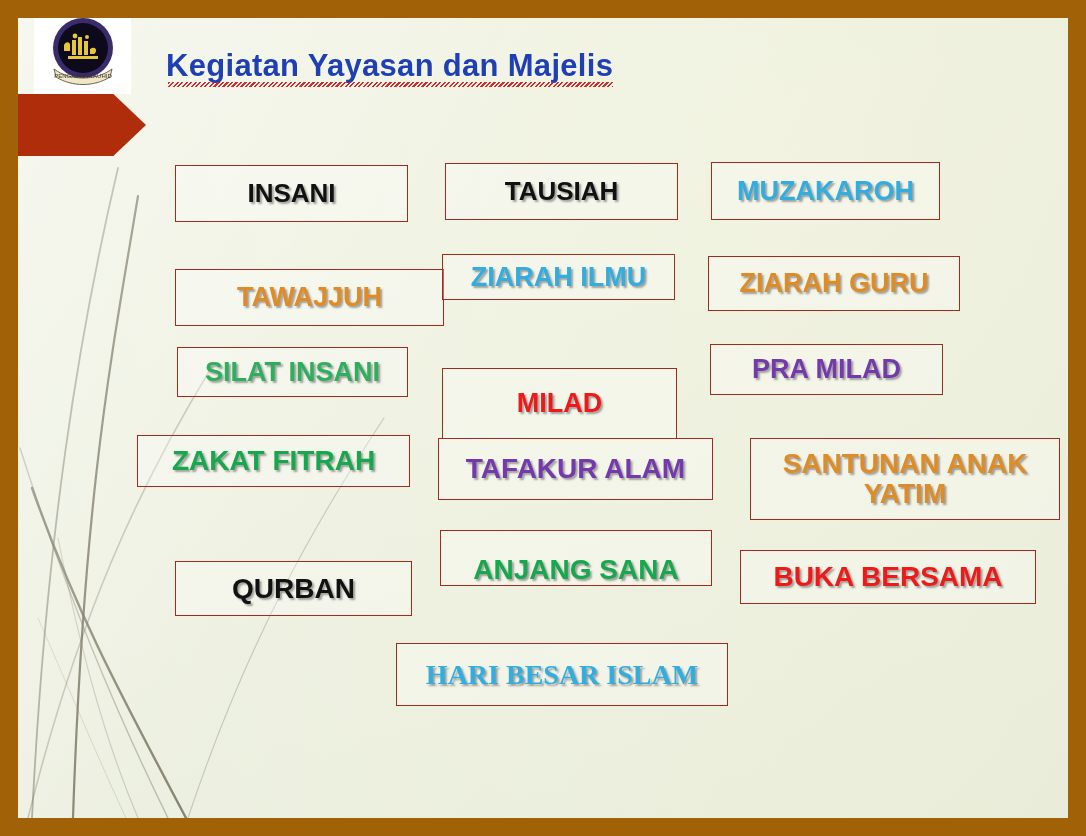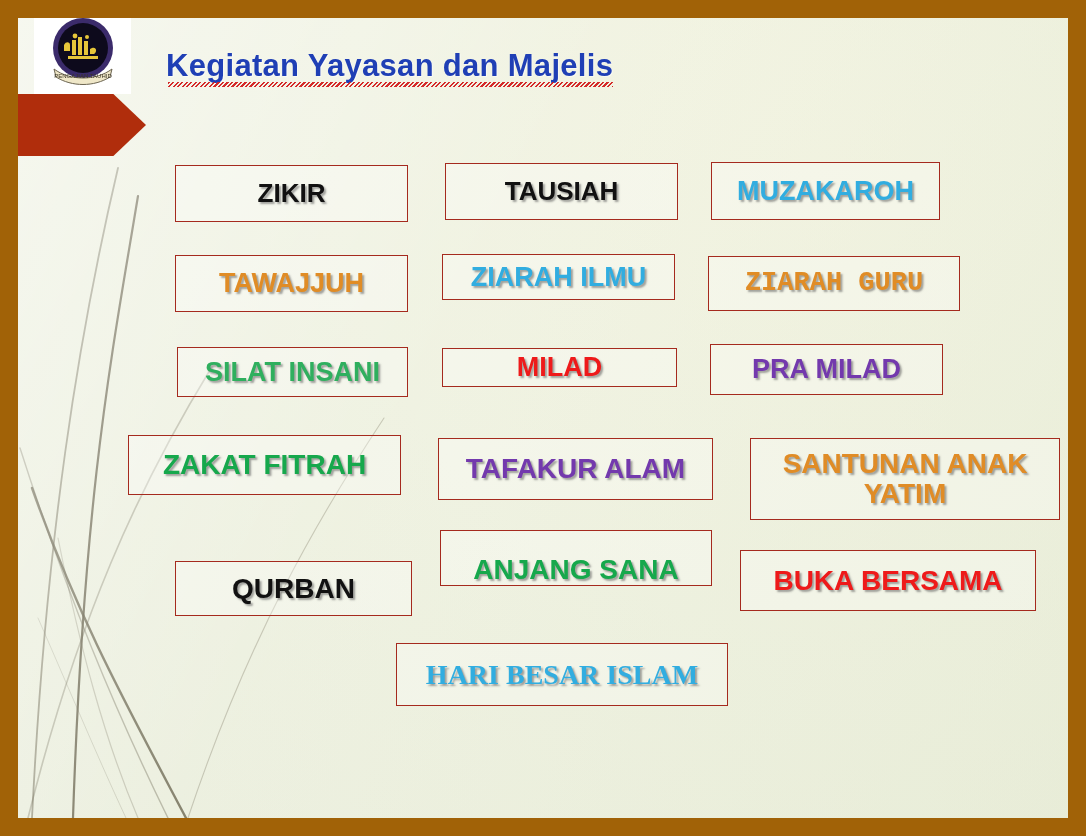--- a/index.html
+++ b/index.html
@@ -165,63 +165,63 @@
       </svg>
     </div>
 
     <div id="title">
       <span>Kegiatan Yayasan dan Majelis</span>
       <span class="squiggle"></span>
     </div>
 
     <div id="boxes-layer">
         <div class="act-box" style="left: 157px; top: 147px; width: 233px; height: 57px; border-color: rgb(165, 42, 30);">
-          <span class="act-label" style="color: rgb(17, 17, 17); font-size: 26px;">ZIKIR</span>
+          <span class="act-label" style="color: rgb(17, 17, 17); font-size: 26px;">INSANI</span>
         </div>
         <div class="act-box" style="left: 427px; top: 145px; width: 233px; height: 57px; border-color: rgb(165, 42, 30);">
           <span class="act-label" style="color: rgb(17, 17, 17); font-size: 26px;">TAUSIAH</span>
         </div>
         <div class="act-box" style="left: 693px; top: 144px; width: 229px; height: 58px; border-color: rgb(165, 42, 30);">
           <span class="act-label" style="color: rgb(49, 173, 224); font-size: 27px;">MUZAKAROH</span>
         </div>
-        <div class="act-box" style="left: 157px; top: 237px; width: 233px; height: 57px; border-color: rgb(165, 42, 30);">
+        <div class="act-box" style="left: 157px; top: 251px; width: 269px; height: 57px; border-color: rgb(165, 42, 30);">
           <span class="act-label" style="color: rgb(224, 140, 38); font-size: 27px;">TAWAJJUH</span>
         </div>
         <div class="act-box" style="left: 424px; top: 236px; width: 233px; height: 46px; border-color: rgb(165, 42, 30);">
           <span class="act-label" style="color: rgb(49, 173, 224); font-size: 27px;">ZIARAH ILMU</span>
         </div>
-        <div class="act-box" style="left: 690px; top: 238px; width: 252px; height: 55px; border-color: rgb(165, 42, 30); font-family: Liberation Mono, monospace;">
+        <div class="act-box" style="left: 690px; top: 238px; width: 252px; height: 55px; border-color: rgb(165, 42, 30);">
           <span class="act-label" style="color: rgb(224, 140, 38); font-size: 27px;">ZIARAH GURU</span>
         </div>
         <div class="act-box" style="left: 159px; top: 329px; width: 231px; height: 50px; border-color: rgb(165, 42, 30);">
           <span class="act-label" style="color: rgb(47, 175, 94); font-size: 27px;">SILAT INSANI</span>
         </div>
-        <div class="act-box" style="left: 424px; top: 330px; width: 235px; height: 39px; border-color: rgb(165, 42, 30);">
+        <div class="act-box" style="left: 424px; top: 350px; width: 235px; height: 71px; border-color: rgb(165, 42, 30);">
           <span class="act-label" style="color: rgb(238, 26, 26); font-size: 27px;">MILAD</span>
         </div>
         <div class="act-box" style="left: 692px; top: 326px; width: 233px; height: 51px; border-color: rgb(165, 42, 30);">
           <span class="act-label" style="color: rgb(115, 57, 173); font-size: 27px;">PRA MILAD</span>
         </div>
-        <div class="act-box" style="left: 110px; top: 417px; width: 273px; height: 60px; border-color: rgb(165, 42, 30); justify-content: center;">
+        <div class="act-box" style="left: 119px; top: 417px; width: 273px; height: 52px; border-color: rgb(165, 42, 30); justify-content: center;">
           <span class="act-label" style="color: rgb(22, 168, 76); font-size: 28px;">ZAKAT FITRAH</span>
         </div>
         <div class="act-box" style="left: 420px; top: 420px; width: 275px; height: 62px; border-color: rgb(165, 42, 30);">
           <span class="act-label" style="color: rgb(115, 57, 173); font-size: 28px;">TAFAKUR ALAM</span>
         </div>
         <div class="act-box" style="left: 732px; top: 420px; width: 310px; height: 82px; border-color: rgb(165, 42, 30);">
           <span class="act-label" style="color: rgb(224, 140, 38); font-size: 28px; text-align: center;">SANTUNAN ANAK
 YATIM</span>
         </div>
         <div class="act-box" style="left: 157px; top: 543px; width: 237px; height: 55px; border-color: rgb(165, 42, 30);">
           <span class="act-label" style="color: rgb(17, 17, 17); font-size: 28px;">QURBAN</span>
         </div>
         <div class="act-box" style="left: 422px; top: 512px; width: 272px; height: 56px; border-color: rgb(165, 42, 30); align-items: flex-end;">
           <span class="act-label" style="color: rgb(22, 168, 76); font-size: 28px;">ANJANG SANA</span>
         </div>
-        <div class="act-box" style="left: 722px; top: 532px; width: 296px; height: 61px; border-color: rgb(165, 42, 30);">
+        <div class="act-box" style="left: 722px; top: 532px; width: 296px; height: 54px; border-color: rgb(165, 42, 30);">
           <span class="act-label" style="color: rgb(238, 26, 26); font-size: 28px;">BUKA BERSAMA</span>
         </div>
         <div class="act-box" style="left: 378px; top: 625px; width: 332px; height: 63px; border-color: rgb(165, 42, 30);">
           <span class="act-label" style="color: rgb(49, 173, 224); font-size: 28px; font-family: Liberation Serif, serif;">HARI BESAR ISLAM</span>
         </div>
       </div>
 
   </div>
 </div>
 

